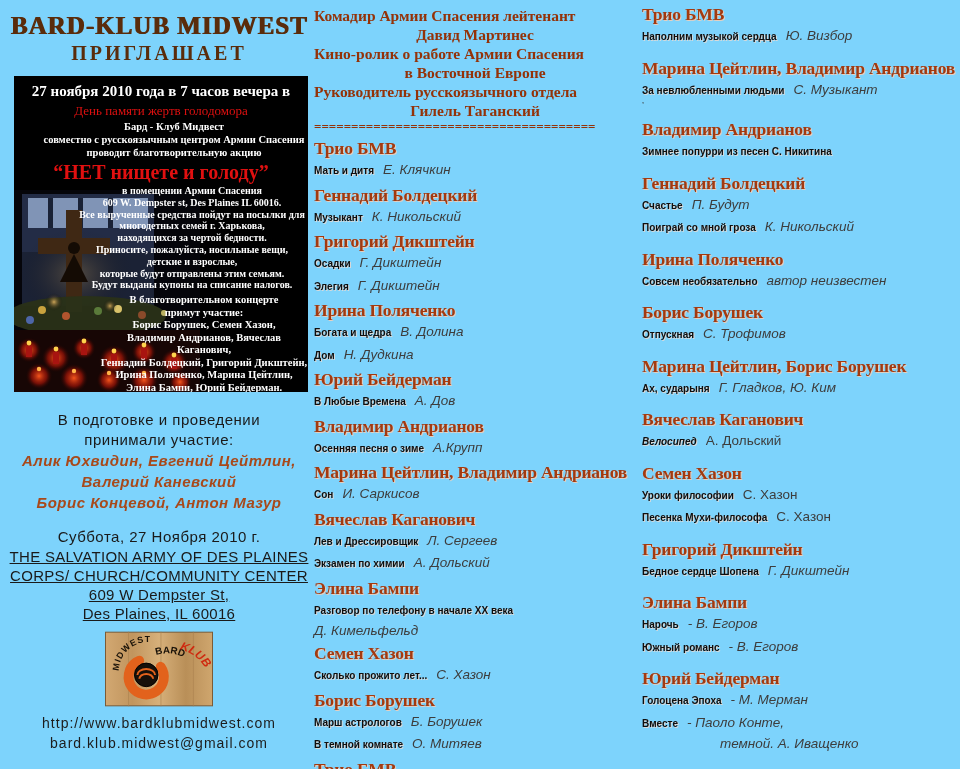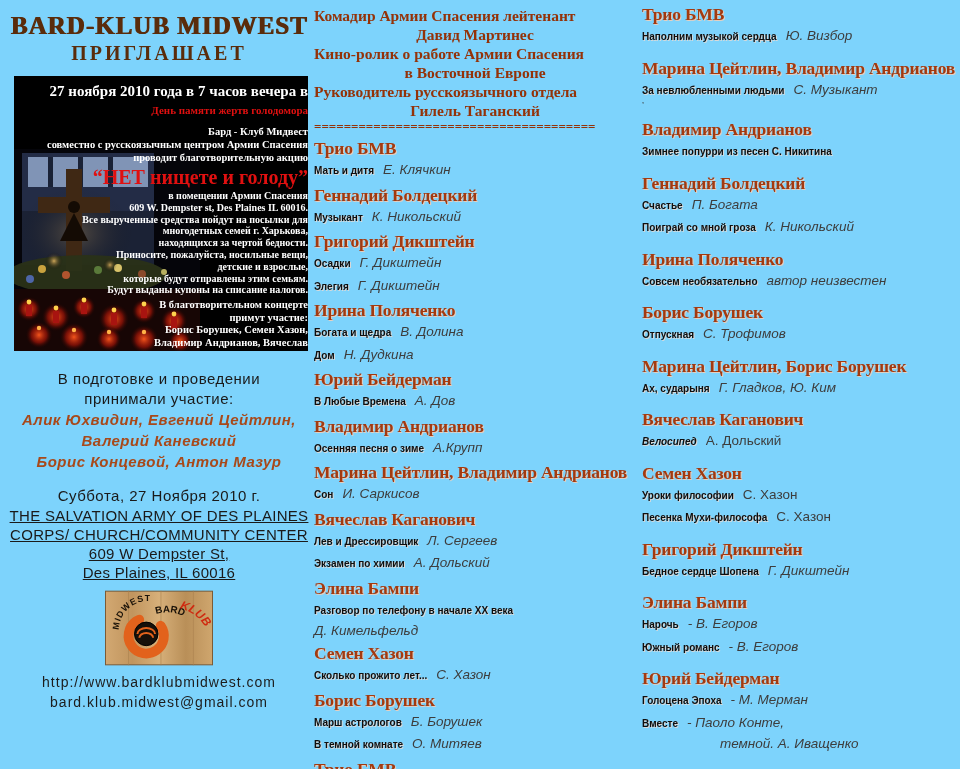--- a/index.html
+++ b/index.html
@@ -9,27 +9,27 @@
   .col-left{left:8px;width:302px;text-align:center;}
   .col-mid{left:314px;width:322px;}
   .col-right{left:642px;width:315px;}
 
   
   .club-title{margin-top:12px;font-family:"Liberation Serif",serif;font-weight:bold;
               font-size:25px;letter-spacing:1px;color:var(--brown);
               text-shadow:1px 0 0 var(--brown);}
   .invites{margin-top:2px;font-family:"Liberation Serif",serif;font-weight:bold;
            font-size:20px;letter-spacing:3px;color:var(--brown);}
-  .poster{position:relative;margin:11px auto 0 6px;width:294px;height:275px;background:#000;
-          overflow:hidden;text-align:right;color:#fff;font-family:"Liberation Serif",serif;}
+  .poster{position:relative;margin:11px auto 0 6px;width:294px;height:316px;background:#000;
+          overflow:hidden;text-align:center;color:#fff;font-family:"Liberation Serif",serif;}
   .photo{position:absolute;left:0;bottom:0;width:186px;height:202px;z-index:0;}
   .poster > div{position:relative;z-index:1;}
   .p-date{margin-top:6px;font-size:15px;font-weight:bold;line-height:19px;}
-  .p-mem{font-size:11px;font-weight:bold;line-height:19px;color:var(--red);}
-  .p-org{margin-top:5px;font-size:10.5px;font-weight:bold;padding-left:26px;}
+  .p-mem{font-size:13px;font-weight:normal;line-height:19px;color:var(--red);}
+  .p-org{font-size:10.5px;font-weight:bold;padding-left:26px;}
   .p-org .ln{line-height:13px;}
   .p-slogan{margin-top:4px;font-size:20px;font-weight:bold;line-height:19px;color:var(--red);}
   .p-details{margin-top:3px;margin-left:62px;font-size:10px;font-weight:bold;}
   .p-details .ln{line-height:11.8px;}
   .p-intro{margin-top:3px;margin-left:86px;font-size:10.5px;font-weight:bold;}
   .p-intro .ln{line-height:12.5px;}
   .p-part{margin-left:86px;font-size:10.5px;font-weight:bold;}
   .p-part .ln{line-height:12.5px;}
 
   .credits-intro{margin-top:18px;font-size:15px;letter-spacing:.5px;}
@@ -302,21 +302,21 @@
           <div class="perf">Марина Цейтлин, Владимир Андрианов</div>
           <div class="song"><span class="st">За невлюбленными людьми</span><span class="au">С. Музыкант</span></div>
           <div class="stray">’</div>
         </div>
         <div class="group">
           <div class="perf">Владимир Андрианов</div>
           <div class="song"><span class="st">Зимнее попурри из песен С. Никитина</span></div>
         </div>
         <div class="group">
           <div class="perf">Геннадий Болдецкий</div>
-          <div class="song"><span class="st">Счастье</span><span class="au">П. Богата</span></div>
+          <div class="song"><span class="st">Счастье</span><span class="au">П. Будут</span></div>
           <div class="song"><span class="st">Поиграй со мной гроза</span><span class="au">К. Никольский</span></div>
         </div>
         <div class="group">
           <div class="perf">Ирина Поляченко</div>
           <div class="song"><span class="st">Совсем необязательно</span><span class="au">автор неизвестен</span></div>
         </div>
         <div class="group">
           <div class="perf">Борис Борушек</div>
           <div class="song"><span class="st">Отпускная</span><span class="au">С. Трофимов</span></div>
         </div>

